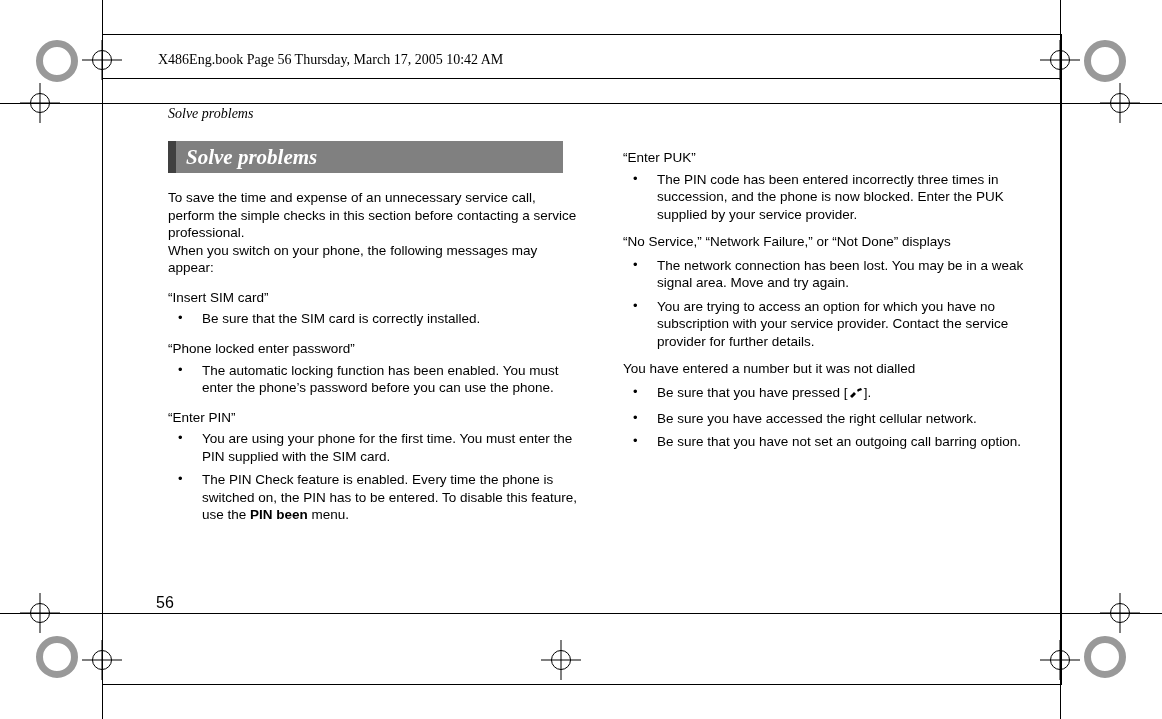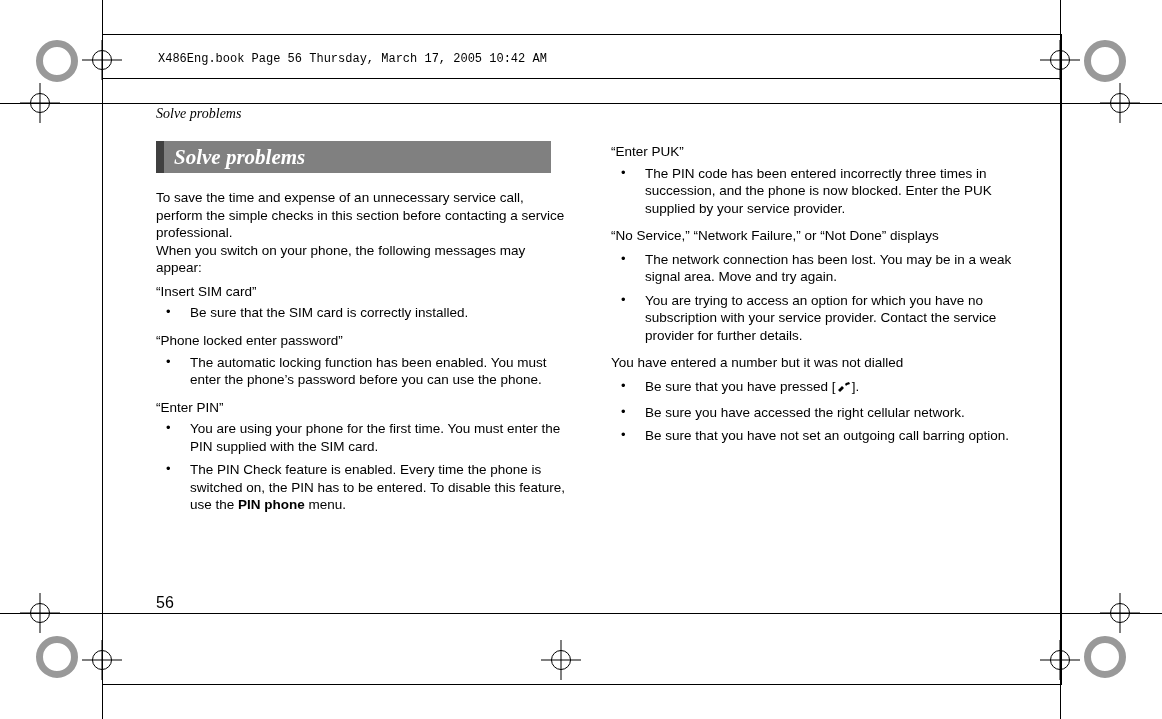--- a/index.html
+++ b/index.html
@@ -71,29 +71,29 @@
     top: 78px;
     width: 958px;
     height: 0;
     border-top: 1px solid #000;
   }
 
   .file-date {
     position: absolute;
     left: 158px;
     top: 52px;
-    font-family: Liberation Mono, monospace;
-    font-size: 12px;
+    font-family: Liberation Serif, serif;
+    font-size: 14px;
     color: #000;
   }
 
   
   .content {
     position: absolute;
-    left: 156px;
+    left: 168px;
     top: 105px;
     width: 870px;
     display: flex;
     gap: 40px;
   }
   .col {
     flex: 1 1 50%;
     font-size: 13.5px;
     line-height: 1.3;
   }
@@ -129,21 +129,21 @@
 
   .intro {
   }
 
   .bold-head {
     font-weight: normal;
     margin-bottom: 6px;
   }
 
   .subhead {
-    margin-top: 6px;
+    margin-top: 12px;
     margin-bottom: 4px;
   }
 
   ul.bullets {
     margin: 0 0 10px 0;
     padding: 0 0 0 22px;
     list-style: none;
   }
   ul.bullets li {
     position: relative;
@@ -242,21 +242,21 @@
 
     <div class="subhead">“Phone locked enter password”</div>
     <ul class="bullets">
       <li>The automatic locking function has been enabled. You must enter the phone’s password before you can use the phone.</li>
     </ul>
 
     <div class="subhead">“Enter PIN”</div>
     <ul class="bullets">
       <li>You are using your phone for the first time. You must enter the PIN supplied with the SIM card.</li>
       <li>
-        <span>The PIN Check feature is enabled. Every time the phone is switched on, the PIN has to be entered. To disable this feature, use the </span><b>PIN phone</b><span> menu.</span>
+        <span>The PIN Check feature is enabled. Every time the phone is switched on, the PIN has to be entered. To disable this feature, use the </span><b>PIN been</b><span> menu.</span>
       </li>
     </ul>
   </div>
 
   <div class="col" style="padding-top:32px;">
     <div class="subhead">“Enter PUK”</div>
     <ul class="bullets">
       <li>The PIN code has been entered incorrectly three times in succession, and the phone is now blocked. Enter the PUK supplied by your service provider.</li>
     </ul>
 

